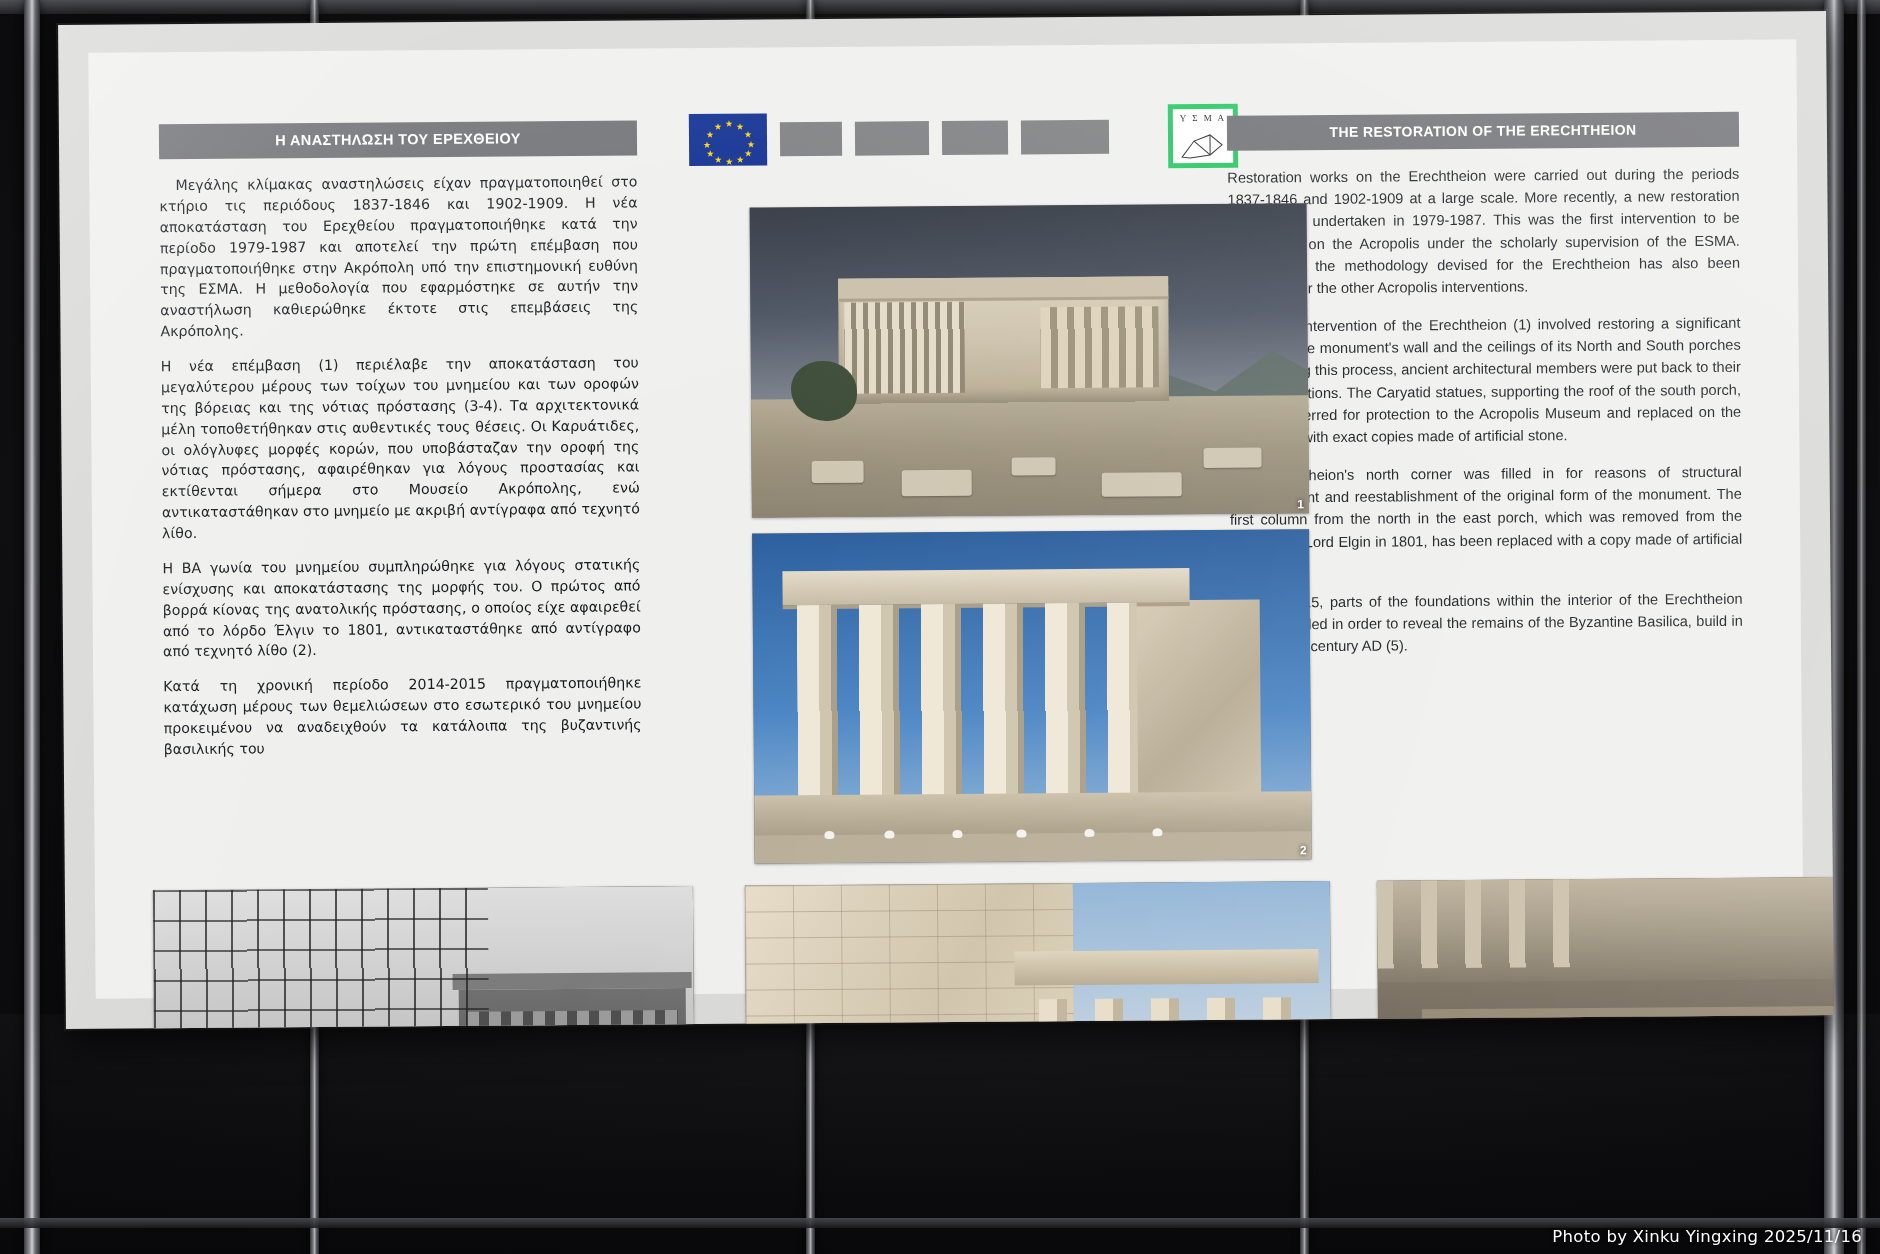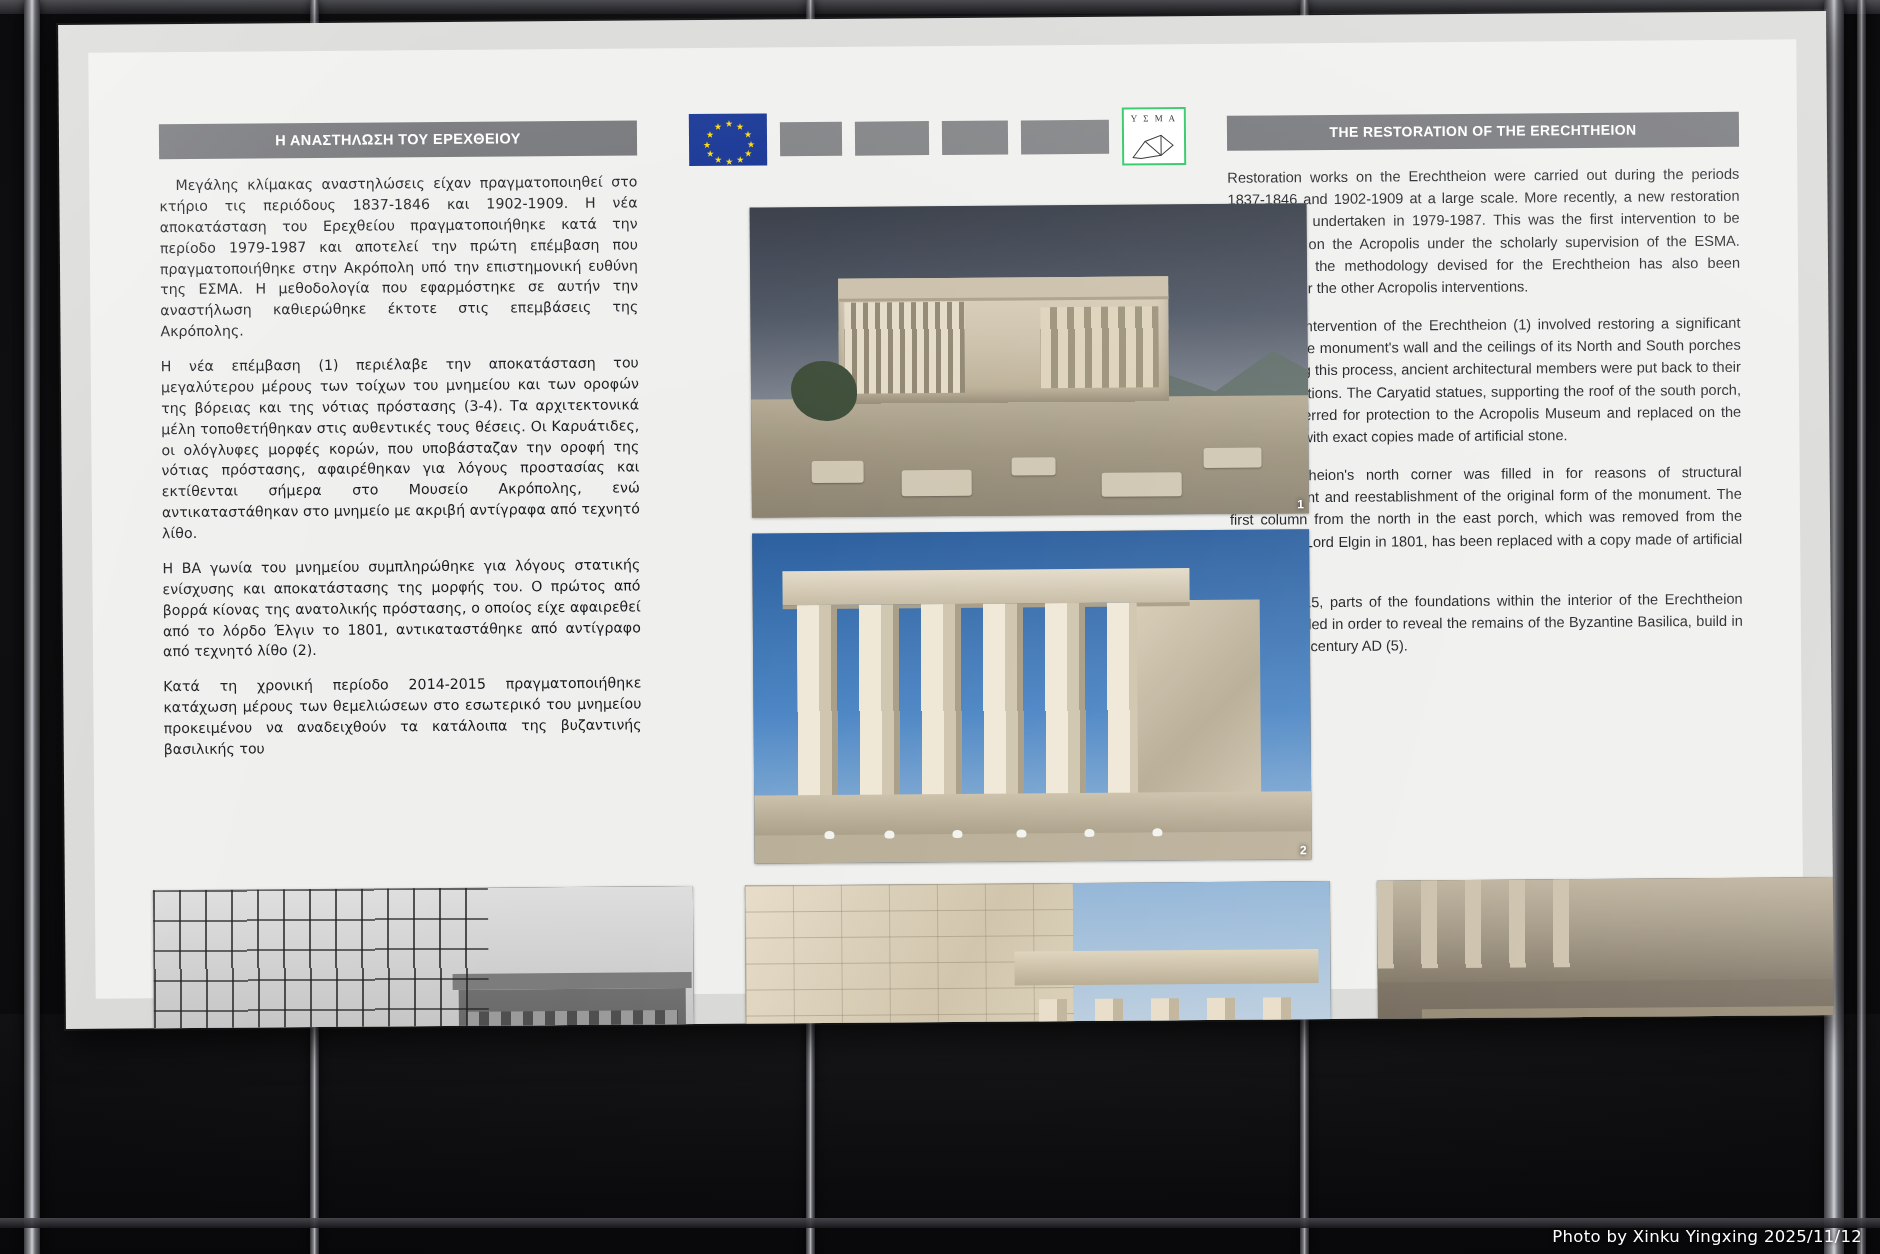--- a/index.html
+++ b/index.html
@@ -113,21 +113,22 @@
     background: #7c7d80;
     flex: none;
   }
   .gb1 { width: 62px; }
   .gb2 { width: 74px; }
   .gb3 { width: 66px; }
   .gb4 { width: 88px; }
   .ysma-logo {
     width: 60px; height: 54px;
     background: #fff;
-    border: 2px solid #22c55e;
+    border: 5px solid #22c55e;
+    margin-left: 46px;
     flex: none;
     position: relative;
     overflow: hidden;
   }
   .ysma-logo .ysma-text {
     position: absolute;
     top: 4px; left: 0; right: 0;
     text-align: center;
     font-size: 9px;
     letter-spacing: 2px;
@@ -476,13 +477,13 @@
       <div class="wallTop"></div>
       <div class="colsTop"></div>
       <div class="pit"></div>
 
     </div>
 
   </div>
   <div class="panel-sheen"></div>
 </div>
 
-<div class="credit">Photo by Xinku Yingxing  2025/11/12</div>
+<div class="credit">Photo by Xinku Yingxing  2025/11/16</div>
 
 </body></html>

